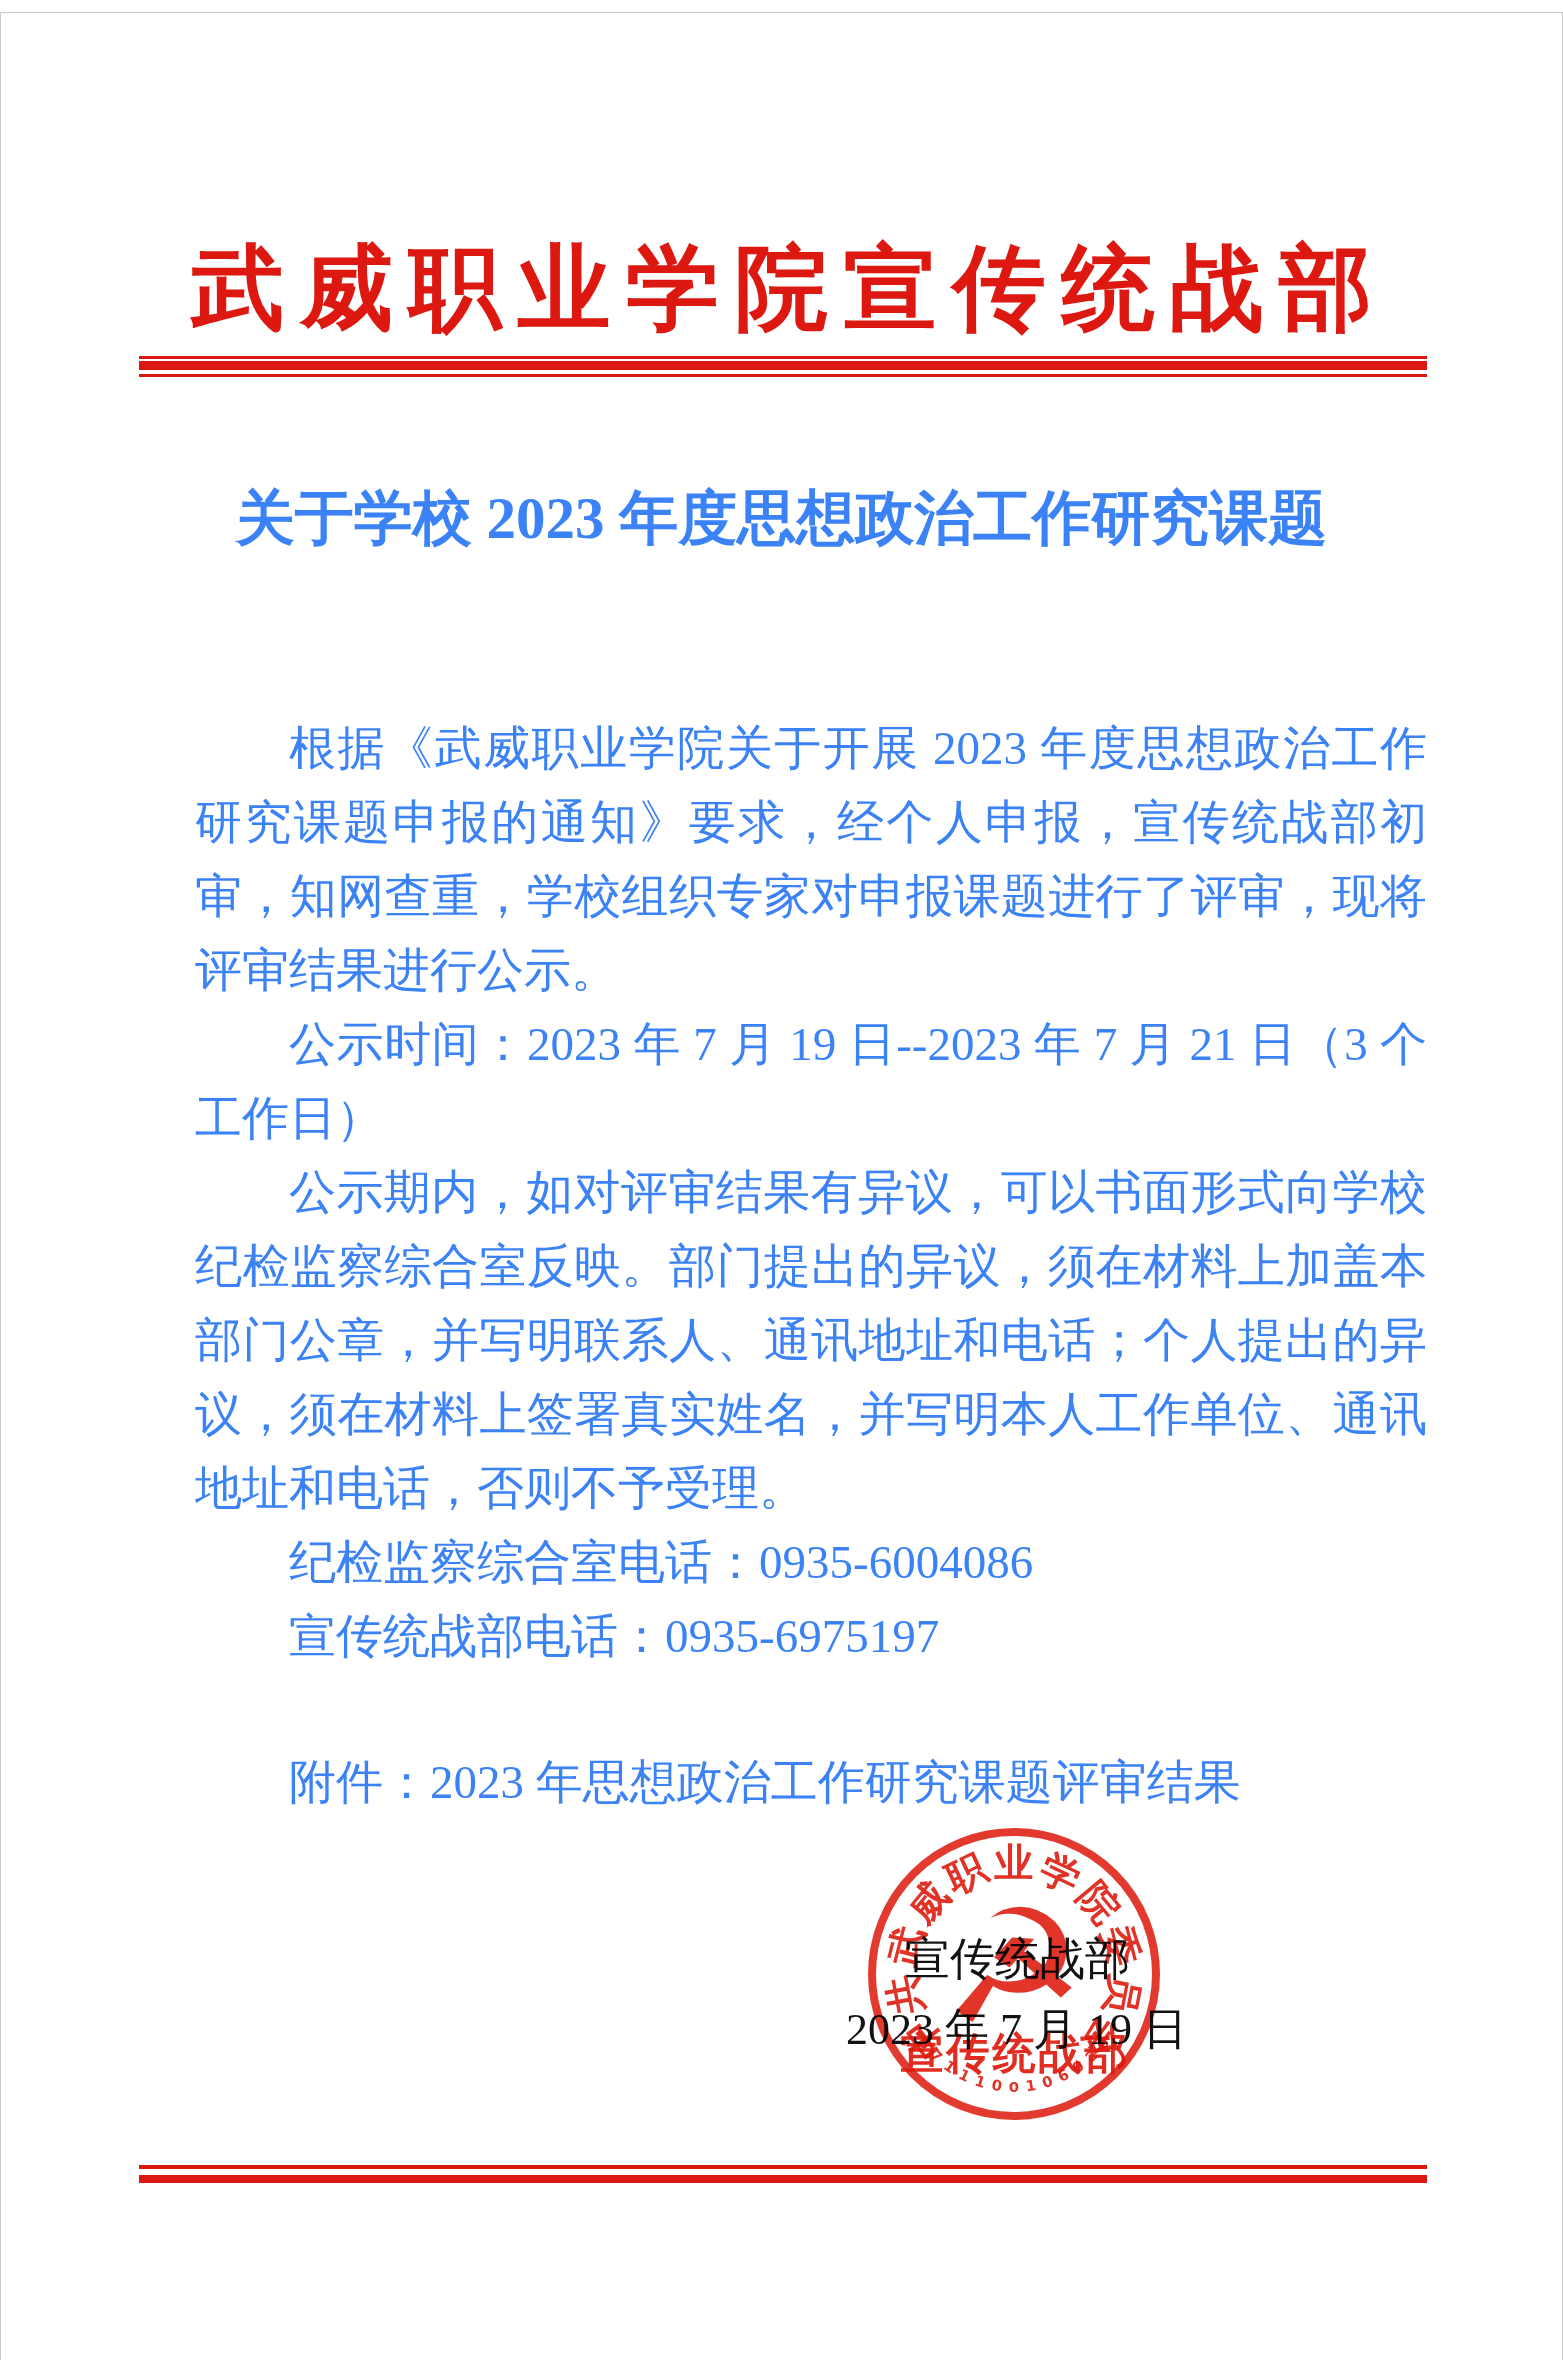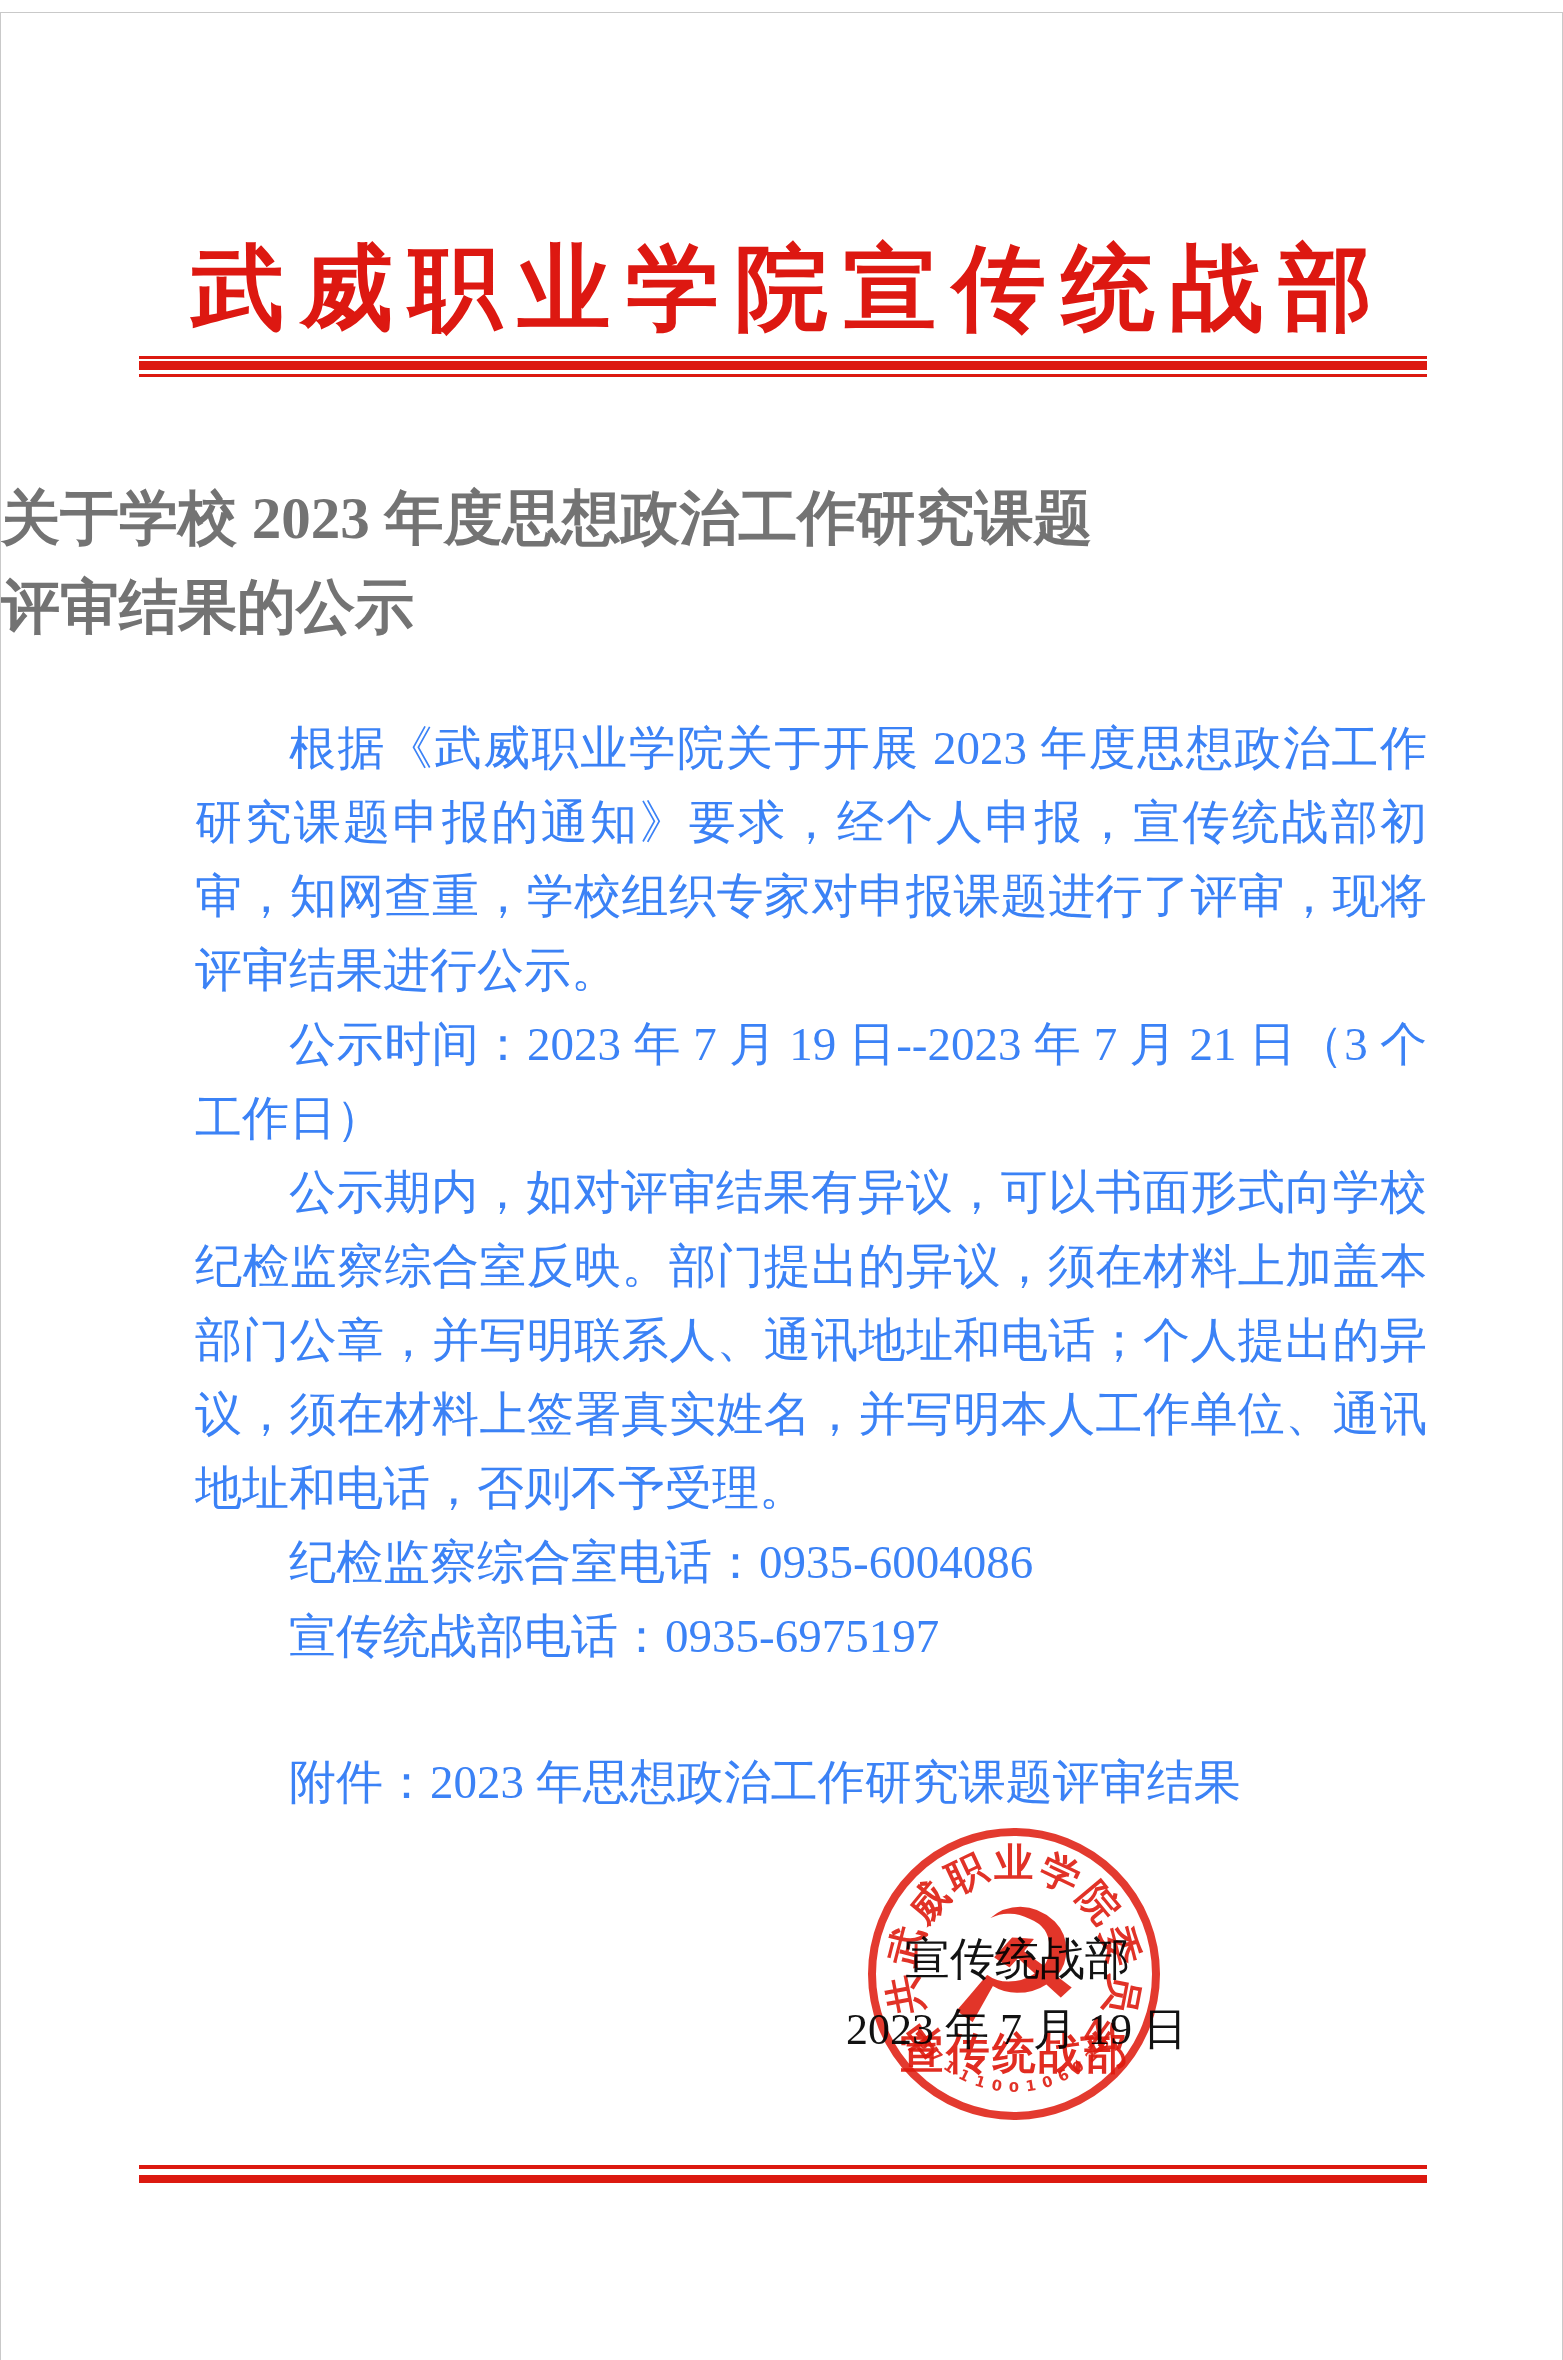--- a/index.html
+++ b/index.html
@@ -22,21 +22,21 @@
   .sep-top { top:343px; }
   .sep .thin  { height:3px; background:#dc1910; }
   .sep .thick { height:8.9px; background:#dc1910; }
   .sep .gap2 { height:2px; } .sep .gap4 { height:3.9px; } .sep .gap6 { height:5.9px; }
   .sep-bottom { top:2152px; }
   .sep-bottom .thin { height:3.9px; }
   .sep-bottom .thick { height:7.9px; }
   
   .doc-title {
     position:absolute; top:461px; left:0; right:0;
-    text-align:left; color:#737373;
+    text-align:center; color:#3b82f6;
     font-weight:bold; font-size:59px; line-height:89px;
   }
   
   .body-block { position:absolute; left:194px; top:698px; width:1232px; }
   .body-block p {
     margin:0; font-size:47px; line-height:74px; color:#3b82f6;
     text-align:justify; text-indent:2em;
   }
   .body-block p.attachment { margin-top:72px; }
   
@@ -93,21 +93,20 @@
   <div class="sep sep-top">
     <div class="thin"></div>
     <div class="gap2"></div>
     <div class="thick"></div>
     <div class="gap4"></div>
     <div class="thin"></div>
   </div>
 
   <div class="doc-title">
     <div>关于学校 2023 年度思想政治工作研究课题</div>
-    <div>评审结果的公示</div>
   </div>
 
   <div class="body-block">
     <p>根据《武威职业学院关于开展 2023 年度思想政治工作研究课题申报的通知》要求，经个人申报，宣传统战部初审，知网查重，学校组织专家对申报课题进行了评审，现将评审结果进行公示。</p>
     <p>公示时间：2023 年 7 月 19 日--2023 年 7 月 21 日（3 个工作日）</p>
     <p>公示期内，如对评审结果有异议，可以书面形式向学校纪检监察综合室反映。部门提出的异议，须在材料上加盖本部门公章，并写明联系人、通讯地址和电话；个人提出的异议，须在材料上签署真实姓名，并写明本人工作单位、通讯地址和电话，否则不予受理。</p>
     <p>纪检监察综合室电话：0935-6004086</p>
     <p>宣传统战部电话：0935-6975197</p>
     <p class="attachment">附件：2023 年思想政治工作研究课题评审结果</p>
   </div>

